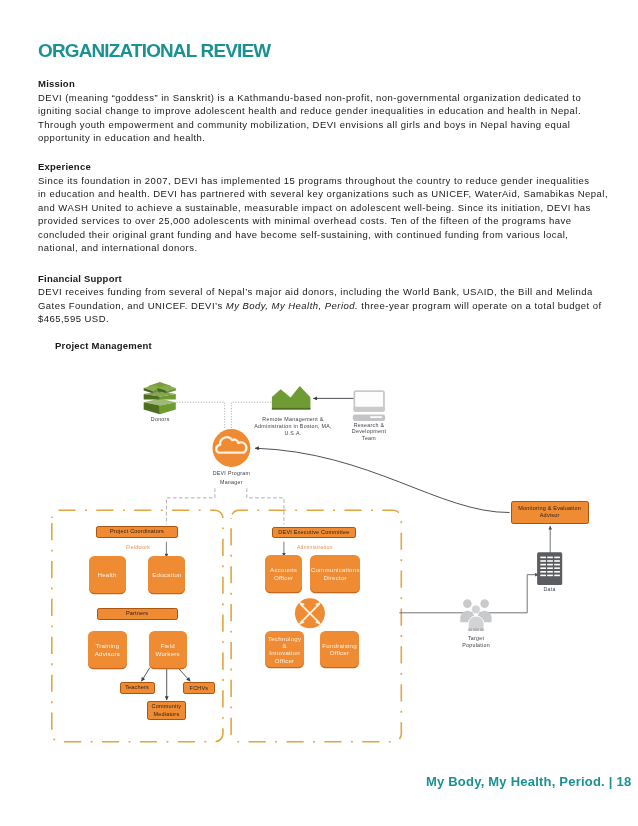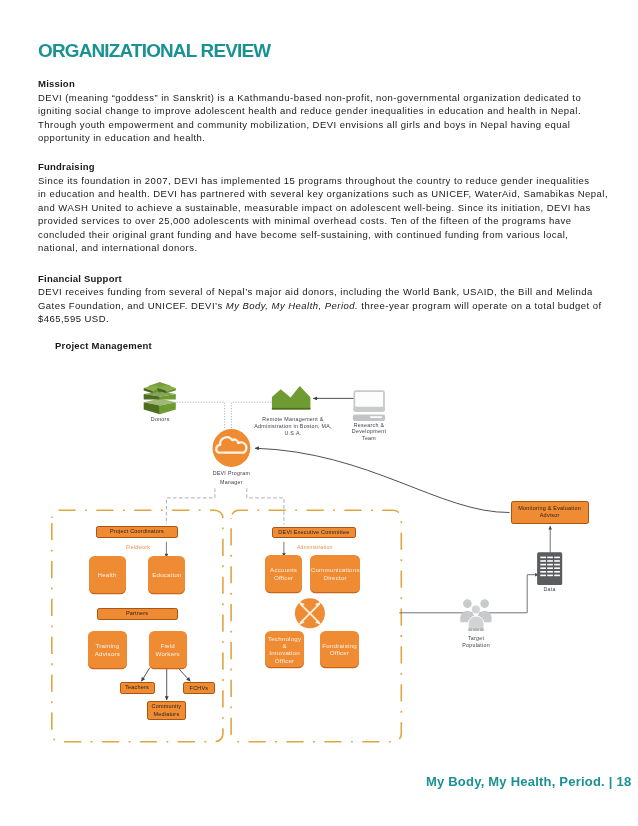--- a/index.html
+++ b/index.html
@@ -36,21 +36,21 @@
 
 <div class="page">
 
   <div id="title">ORGANIZATIONAL REVIEW</div>
 
   <div class="para" id="p-mission" style="top:77.3px;"><span class="h">Mission</span><br><span>DEVI (meaning “goddess” in Sanskrit) is a Kathmandu-based non-profit, non-governmental organization dedicated to
 igniting social change to improve adolescent health and reduce gender inequalities in education and health in Nepal.
 Through youth empowerment and community mobilization, DEVI envisions all girls and boys in Nepal having equal
 opportunity in education and health.</span></div>
 
-  <div class="para" id="p-exp" style="top:160.3px;"><span class="h">Fundraising</span><br><span>Since its foundation in 2007, DEVI has implemented 15 programs throughout the country to reduce gender inequalities
+  <div class="para" id="p-exp" style="top:160.3px;"><span class="h">Experience</span><br><span>Since its foundation in 2007, DEVI has implemented 15 programs throughout the country to reduce gender inequalities
 in education and health. DEVI has partnered with several key organizations such as UNICEF, WaterAid, Samabikas Nepal,
 and WASH United to achieve a sustainable, measurable impact on adolescent well-being. Since its initiation, DEVI has
 provided services to over 25,000 adolescents with minimal overhead costs. Ten of the fifteen of the programs have
 concluded their original grant funding and have become self-sustaining, with continued funding from various local,
 national, and international donors.</span></div>
 
   <div class="para" id="p-fin" style="top:271.5px;"><span class="h">Financial Support</span><br><span>DEVI receives funding from several of Nepal’s major aid donors, including the World Bank, USAID, the Bill and Melinda</span><br><span>Gates Foundation, and UNICEF. DEVI’s </span><i>My Body, My Health, Period.</i><span> three-year program will operate on a total budget of</span><br><span>$465,595 USD.</span></div>
 
   <div class="para" id="p-pm" style="top:338.7px;margin-left:17px;"><span class="h">Project Management</span></div>
 

